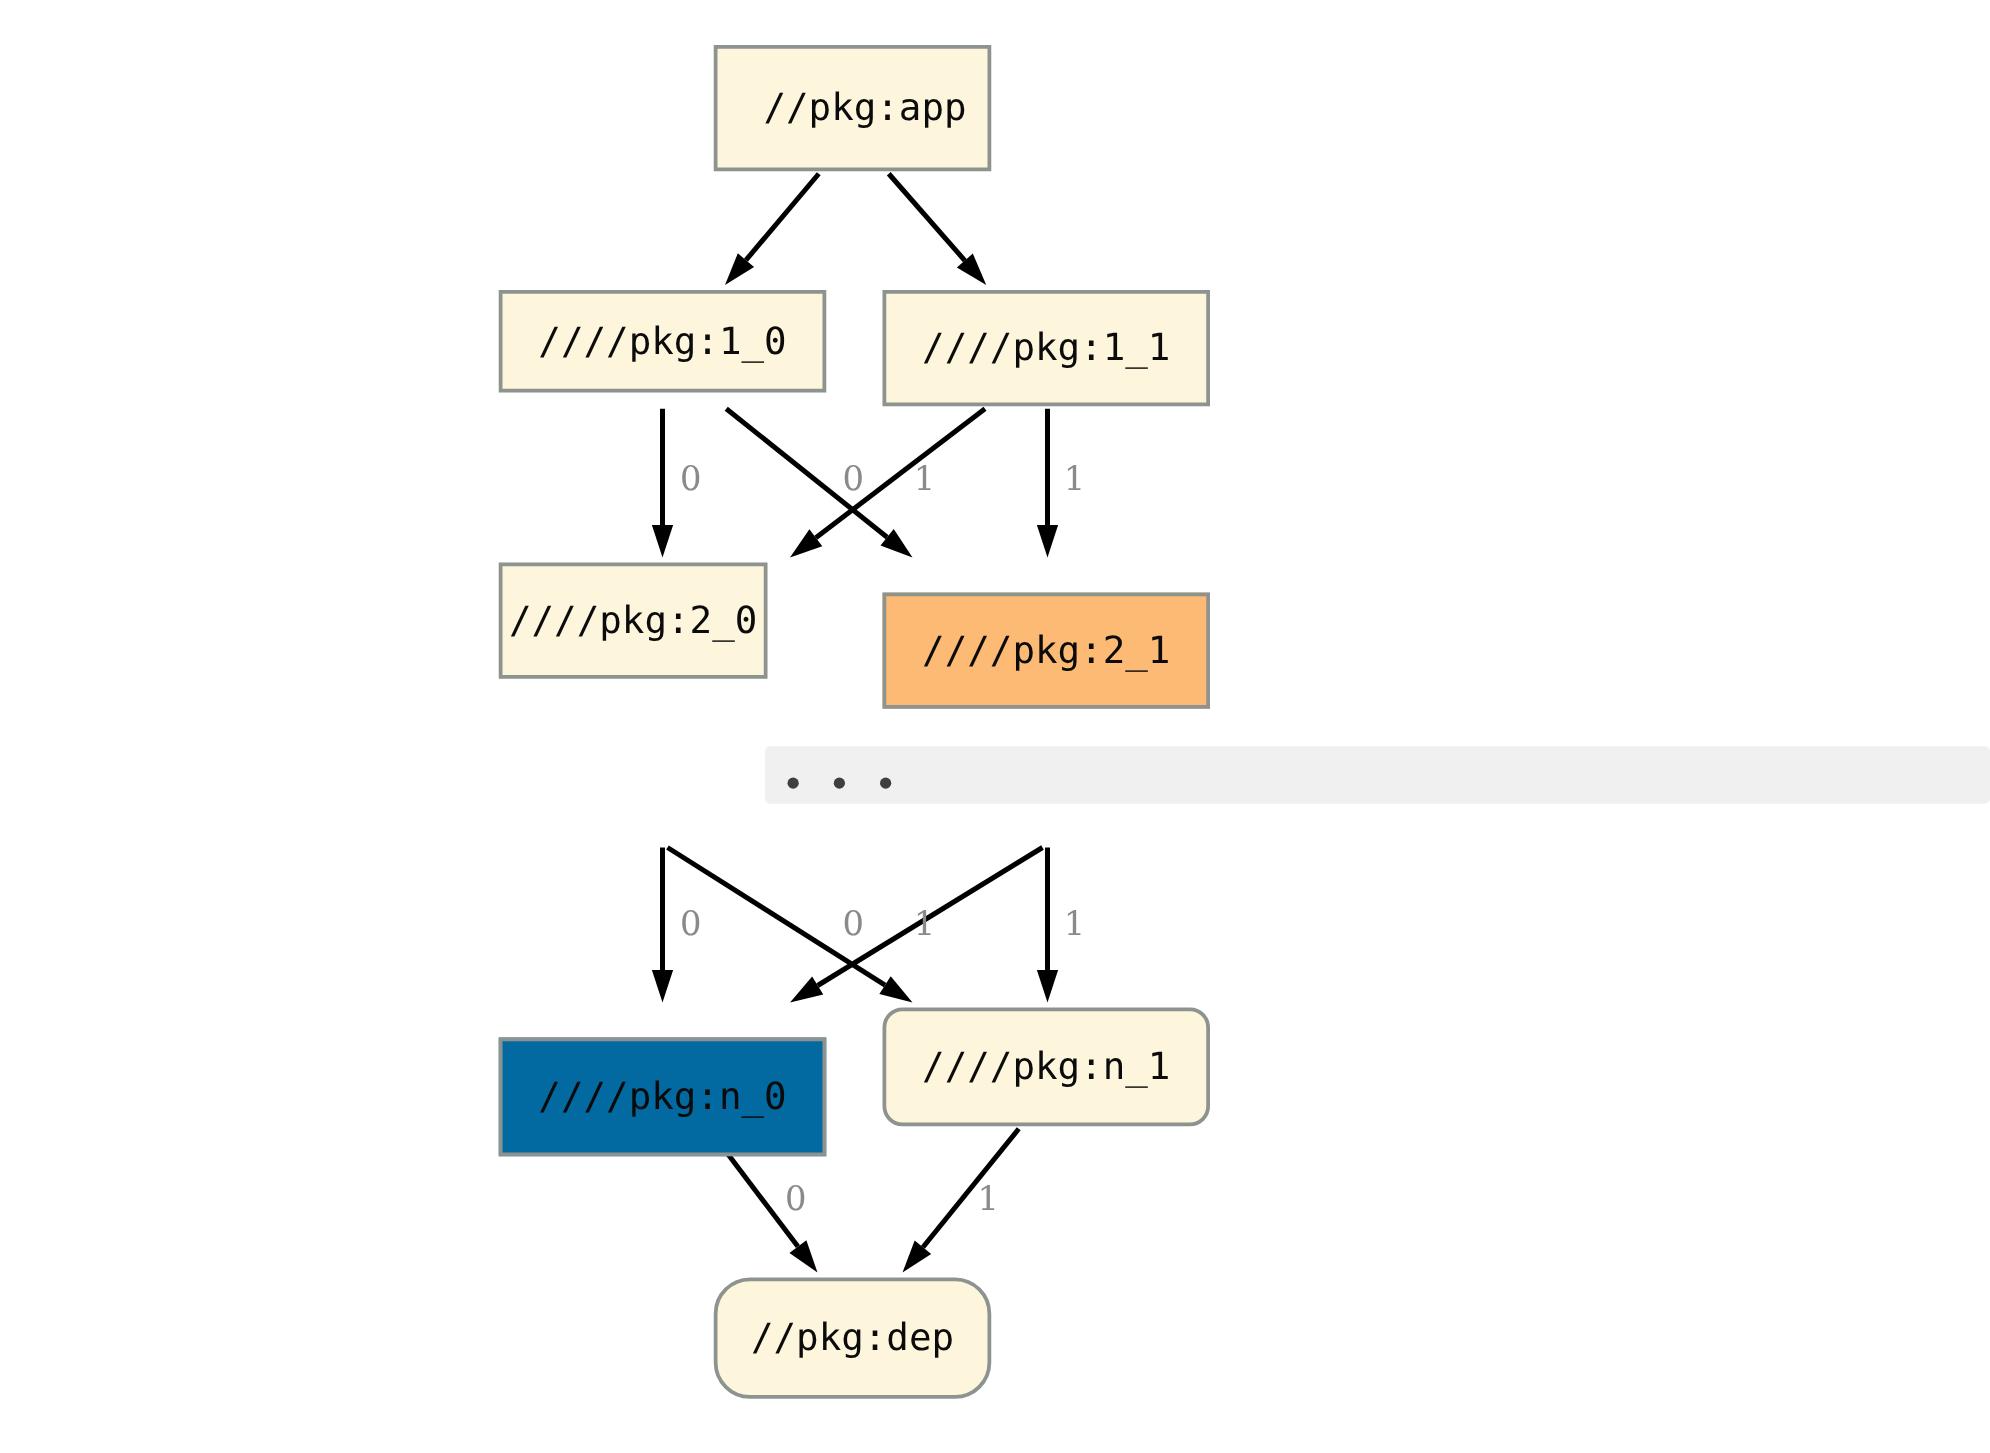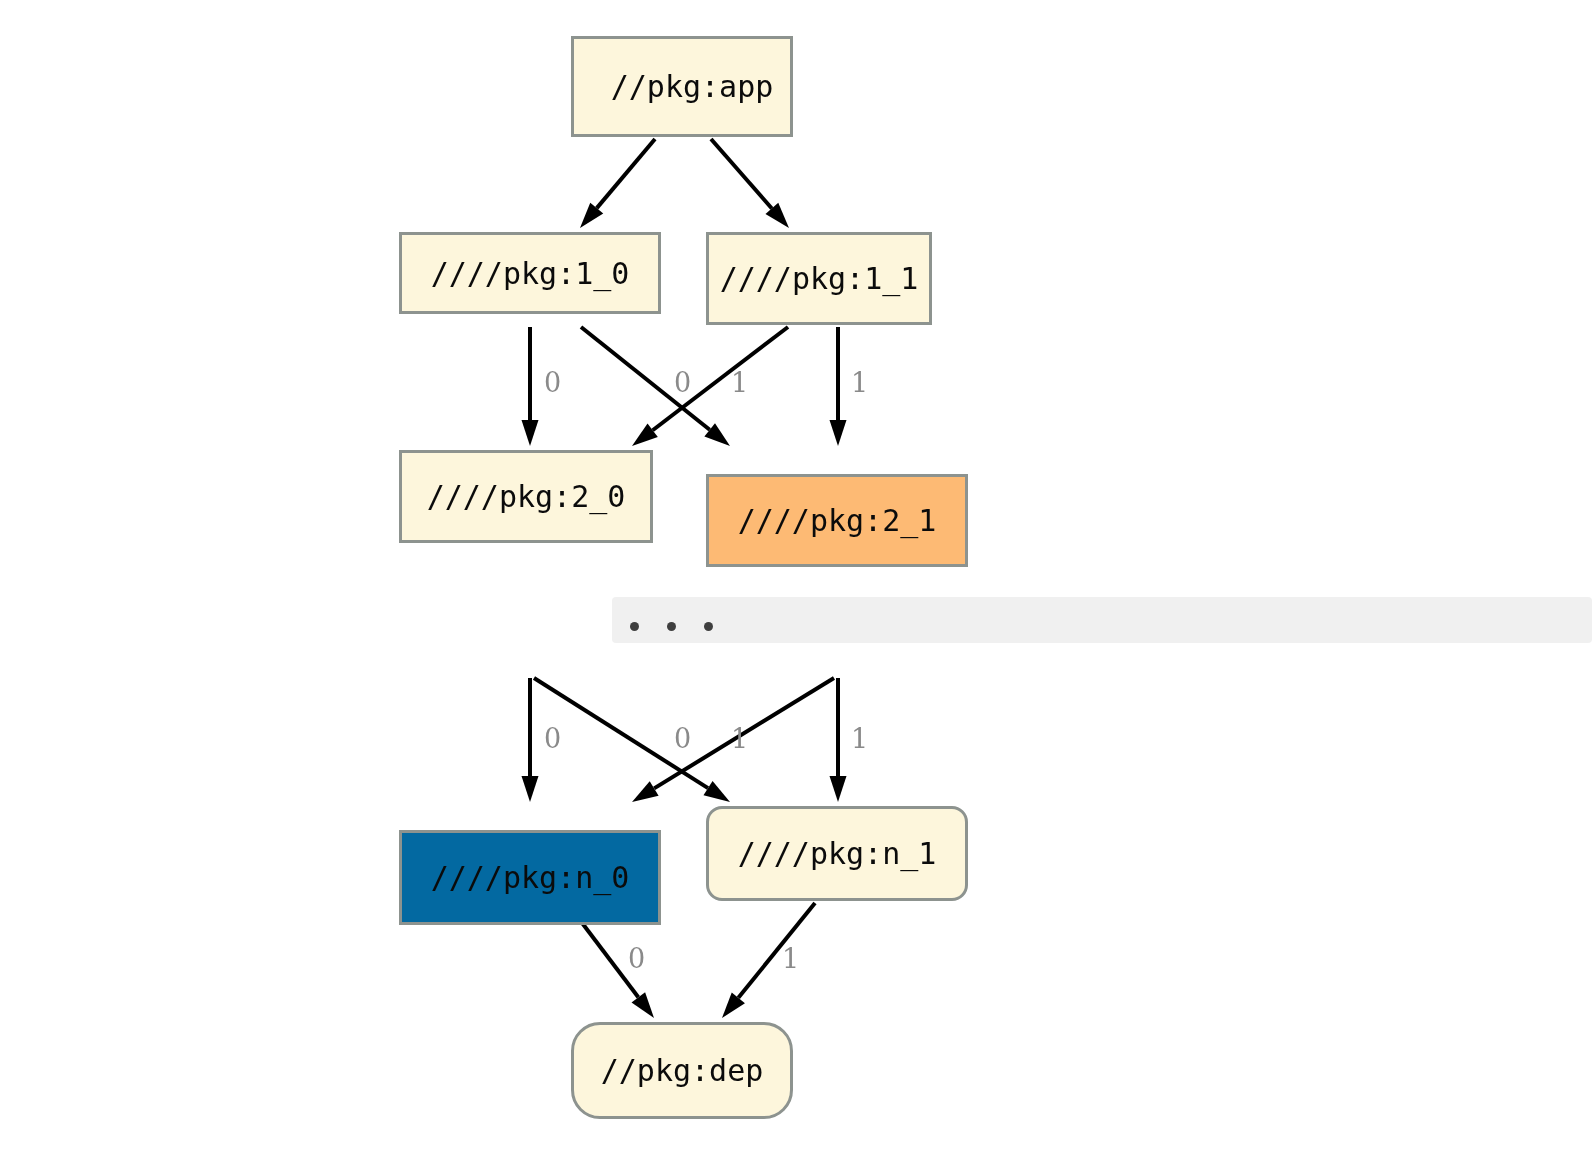--- a/index.html
+++ b/index.html
@@ -143,22 +143,22 @@
       <g>
         <path class="edge-path" d="M815,903 L738.3490376000273,997.7834481289985" stroke="#000000"></path>
         <polygon class="edge-head" points="722,1018 731.7397802575845,992.4385704520665 744.95829494247,1003.1283258059306" fill="#000000"></polygon>
         <text class="edge-label" x="782" y="968" fill="#8a8a8a">1</text>
       </g>
     </svg>
 
   <div id="node-layer">
       <div class="node" style="left: 571px; top: 36px; width: 222px; height: 101px; background: rgb(253, 246, 220); border-color: rgb(141, 147, 143); padding-left: 20px;">//pkg:app</div>
       <div class="node" style="left: 399px; top: 232px; width: 262px; height: 82px; background: rgb(253, 246, 220); border-color: rgb(141, 147, 143);">////pkg:1_0</div>
-      <div class="node" style="left: 706px; top: 232px; width: 226px; height: 93px; background: rgb(253, 246, 220); border-color: rgb(141, 147, 143);">////pkg:1_1</div>
-      <div class="node" style="left: 399px; top: 450px; width: 254px; height: 93px; background: rgb(253, 246, 220); border-color: rgb(141, 147, 143);">////pkg:2_0</div>
+      <div class="node" style="left: 706px; top: 232px; width: 262px; height: 93px; background: rgb(253, 246, 220); border-color: rgb(141, 147, 143);">////pkg:1_1</div>
+      <div class="node" style="left: 399px; top: 450px; width: 215px; height: 93px; background: rgb(253, 246, 220); border-color: rgb(141, 147, 143);">////pkg:2_0</div>
       <div class="node" style="left: 706px; top: 474px; width: 262px; height: 93px; background: #fdba74; border-color: rgb(141, 147, 143);">////pkg:2_1</div>
       <div class="node" style="left: 399px; top: 830px; width: 262px; height: 95px; background: #0369a1; border-color: rgb(141, 147, 143);">////pkg:n_0</div>
       <div class="node" style="left: 706px; top: 806px; width: 262px; height: 95px; background: rgb(253, 246, 220); border-color: rgb(141, 147, 143); border-radius: 16px;">////pkg:n_1</div>
       <div class="node" style="left: 571px; top: 1022px; width: 222px; height: 97px; background: rgb(253, 246, 220); border-color: rgb(141, 147, 143); border-radius: 29px;">//pkg:dep</div>
     </div>
 
   <div class="ellipsis-band" id="ellipsis-band" style="left: 612px; top: 597px; width: 980px; height: 46px; background: rgb(240, 240, 240);">
     <div class="ellipsis-dots" id="ellipsis-dots">
         <span></span>
         <span></span>

